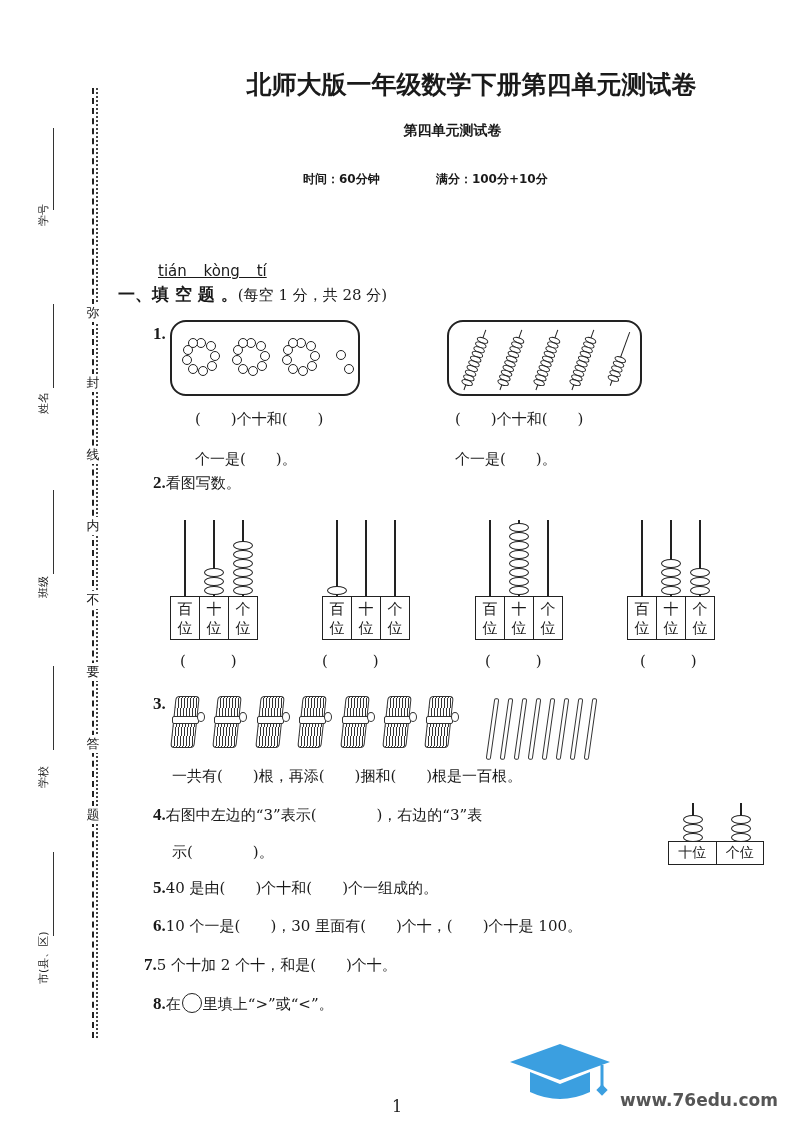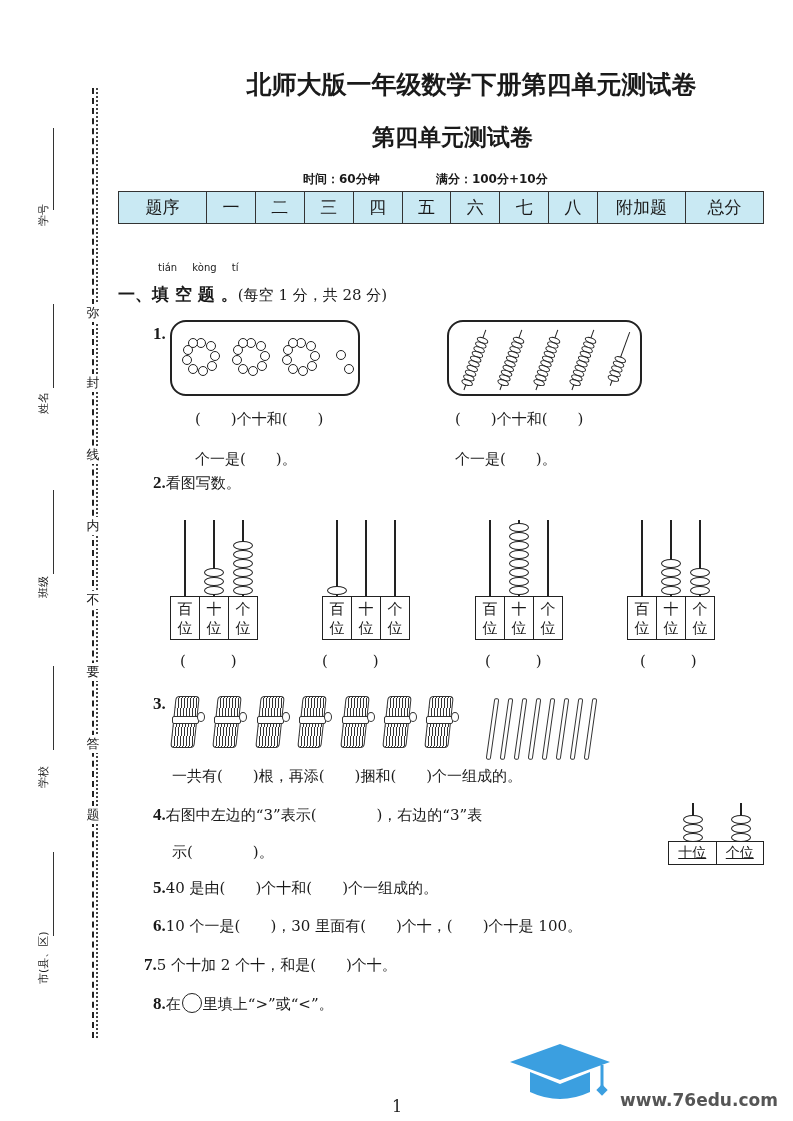--- a/index.html
+++ b/index.html
@@ -8,32 +8,32 @@
 
     
     .binding-line { position: absolute; left: 92px; top: 88px; width: 0; height: 950px; border-left: 2px dashed #222; }
     .binding-dots { position: absolute; left: 96px; top: 88px; width: 0; height: 950px; border-left: 2px dotted #444; }
     .seal-char { position: absolute; left: 82px; width: 22px; text-align: center; font-family: "DejaVu Sans", sans-serif; font-size: 13px; background: #fff; line-height: 18px; }
     .field-line { position: absolute; left: 53px; width: 0; border-left: 1.5px solid #333; }
     .field-label { position: absolute; left: 36px; width: 16px; font-family: "DejaVu Sans", sans-serif; font-size: 11px; line-height: 12px; text-align: center; transform: rotate(-90deg); transform-origin: center; white-space: nowrap; }
 
     
     .main-title { position: absolute; left: 0; right: 0; top: 68px; padding-left: 150px; text-align: center; font-family: "DejaVu Sans", sans-serif; font-weight: bold; font-size: 25px; letter-spacing: 0px; }
-    .sub-title { position: absolute; left: 0; right: 0; top: 122px; padding-left: 112px; text-align: center; font-family: "DejaVu Sans", sans-serif; font-weight: bold; font-size: 23px; }
+    .sub-title { position: absolute; left: 0; right: 0; top: 122px; padding-left: 112px; text-align: center; font-family: "DejaVu Sans", sans-serif; font-weight: bold; font-size: 14px; }
     .meta { position: absolute; top: 171px; left: 303px; font-family: "DejaVu Sans", sans-serif; font-size: 12px; font-weight: bold; }
     .meta span { margin-right: 52px; }
 
     
     .score-table { position: absolute; left: 118px; top: 191px; width: 646px; border-collapse: collapse; font-family: "DejaVu Sans", sans-serif; font-size: 17px; }
     .score-table td { border: 1.5px solid #333; height: 32px; text-align: center; }
     .score-table tr.head td { background: #c9e9f3; }
     .score-table td.rowhead { background: #c9e9f3; width: 88px; }
 
     
-    .pinyin { position: absolute; top: 262px; left: 158px; font-family: "DejaVu Sans", sans-serif; font-size: 10px; word-spacing: 12px; }
+    .pinyin { position: absolute; top: 262px; left: 158px; font-family: "DejaVu Sans", sans-serif; font-size: 15px; word-spacing: 12px; text-decoration: underline; }
     .section { position: absolute; top: 283px; left: 118px; font-size: 17px; font-weight: bold; }
     .section .note { font-weight: normal; font-size: 15px; }
 
     .q { position: absolute; font-size: 15px; white-space: nowrap; }
     .qn { font-weight: bold; font-family: "Liberation Serif", serif; font-size: 17px; }
 
     .box1 { position: absolute; border: 2px solid #222; border-radius: 16px; background: #fff; }
     .ring { position: absolute; width: 38px; height: 38px; }
     .ring i { position: absolute; width: 10px; height: 10px; border: 1.3px solid #222; border-radius: 50%; background:#fff; }
     .single { position: absolute; width: 10px; height: 10px; border: 1.3px solid #222; border-radius: 50%; }
@@ -51,21 +51,21 @@
     .abacus .b { position: absolute; width: 20px; height: 9px; border: 1.3px solid #222; border-radius: 50%; background: #fff; }
 
     .bundle { position: absolute; width: 26px; height: 54px; }
     .bundle .sticks { position: absolute; left: 0; top: 0; width: 24px; height: 52px; border: 1.3px solid #333; border-radius: 4px;
       background: repeating-linear-gradient(90deg, #fff 0 2px, #333 2px 3px); transform: skewX(-6deg); }
     .bundle .tie { position: absolute; left: -1px; top: 20px; width: 27px; height: 8px; background:#fff; border: 1.3px solid #333; border-radius: 2px; }
     .bundle .knot { position: absolute; left: 24px; top: 16px; width: 8px; height: 10px; border: 1.2px solid #333; border-radius: 50%; background:#fff; }
     .stick { position: absolute; width: 5px; height: 62px; border: 1.3px solid #333; border-radius: 2px; transform: rotate(8deg); background: #fff; }
 
     .small-abacus { position: absolute; left: 668px; top: 803px; width: 96px; height: 62px; }
-    .small-abacus .base { position: absolute; bottom: 0; left: 0; width: 96px; height: 24px; border: 1.5px solid #222; display: flex; text-decoration: underline; }
+    .small-abacus .base { position: absolute; bottom: 0; left: 0; width: 96px; height: 24px; border: 1.5px solid #222; display: flex; }
     .small-abacus .base div { flex: 1; text-align: center; font-size: 14px; line-height: 21px; border-right: 1.5px solid #222; }
     .small-abacus .base div:last-child { border-right: none; }
     .small-abacus .rod { position: absolute; width: 1.5px; background: #222; top: 0; height: 38px; }
     .small-abacus .b { position: absolute; width: 20px; height: 9px; border: 1.3px solid #222; border-radius: 50%; background: #fff; }
 
     .circle-glyph { display: inline-block; width: 20px; height: 20px; border: 1.5px solid #222; border-radius: 50%; vertical-align: -4px; margin: 0 1px; }
 
     
     .page-num { position: absolute; left: 392px; top: 1097px; font-size: 16px; }
     .logo { position: absolute; left: 510px; top: 1040px; width: 283px; height: 80px; }
@@ -99,33 +99,20 @@
 
 <div class="main-title">北师大版一年级数学下册第四单元测试卷</div>
 <div class="sub-title">第四单元测试卷</div>
 <div class="meta">
   <span>时间：60分钟</span>
   <span>满分：100分+10分</span>
 </div>
 
 <table class="score-table">
   <tbody>
-      <tr class="head">
-    <td class="rowhead">题序</td>
-    <td>一</td>
-    <td>二</td>
-    <td>三</td>
-    <td>四</td>
-    <td>五</td>
-    <td>六</td>
-    <td>七</td>
-    <td>八</td>
-    <td style="width:88px">附加题</td>
-    <td style="width:78px">总分</td>
-  </tr>
 </tbody>
   </table>
 
 <div class="pinyin">tián kòng tí</div>
 <div class="section">
   <span>一、填 空 题 。</span><span class="note">(每空 1 分，共 28 分)</span>
 </div>
 
 <div class="q" style="left:153px;top:324px"><span class="qn">1.</span></div>
 <div class="box1" style="left:170px;top:320px;width:190px;height:76px">
@@ -345,21 +332,21 @@
 <div>
   <div class="stick" style="left:490px;top:698px"></div>
   <div class="stick" style="left:504px;top:698px"></div>
   <div class="stick" style="left:518px;top:698px"></div>
   <div class="stick" style="left:532px;top:698px"></div>
   <div class="stick" style="left:546px;top:698px"></div>
   <div class="stick" style="left:560px;top:698px"></div>
   <div class="stick" style="left:574px;top:698px"></div>
   <div class="stick" style="left:588px;top:698px"></div>
 </div>
-<div class="q" style="left:172px;top:767px">一共有(　　)根，再添(　　)捆和(　　)个一组成的。</div>
+<div class="q" style="left:172px;top:767px">一共有(　　)根，再添(　　)捆和(　　)根是一百根。</div>
 
 <div class="q" style="left:153px;top:805px"><span class="qn">4.</span><span>右图中左边的“3”表示(　　　　)，右边的“3”表</span></div>
 <div class="q" style="left:172px;top:843px">示(　　　　)。</div>
 <div class="small-abacus">
   <div class="rod" style="left:24px"></div>
     <div class="rod" style="left:72px"></div>
   <div class="b" style="left:15px;top:12px"></div>
     <div class="b" style="left:15px;top:21px"></div>
     <div class="b" style="left:15px;top:30px"></div>
   <div class="b" style="left:63px;top:12px"></div>

